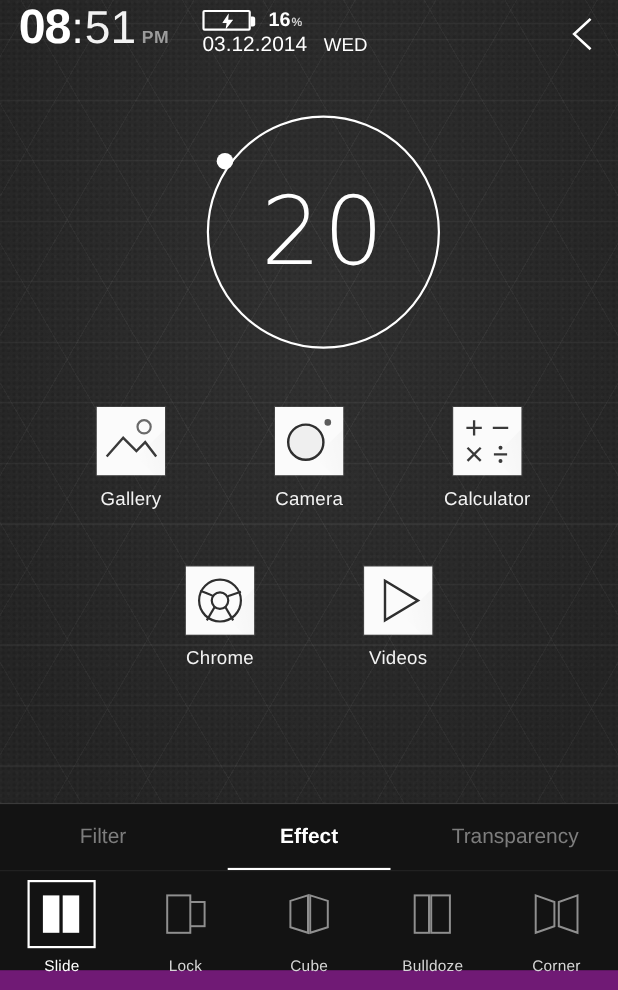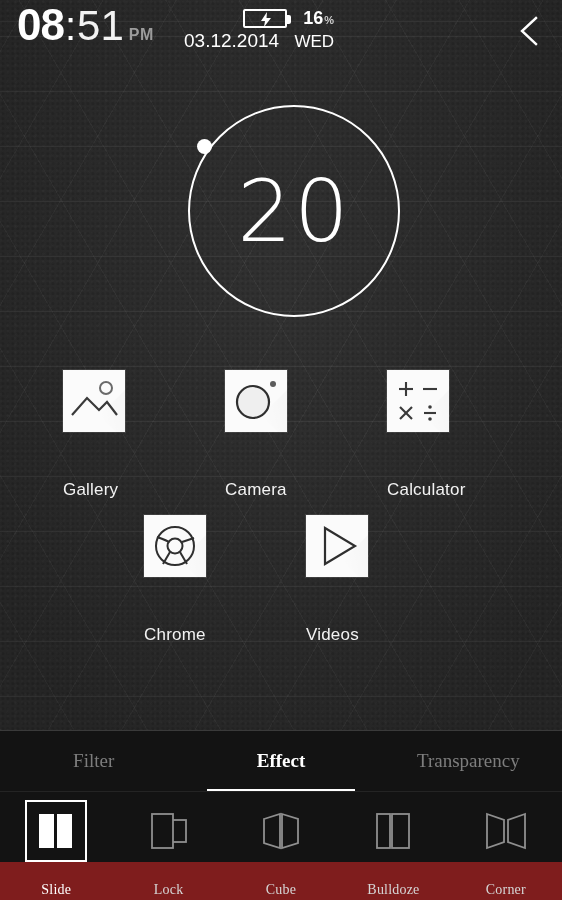--- a/index.html
+++ b/index.html
@@ -1,21 +1,21 @@
 <!DOCTYPE html>
 <html><head>
 <meta charset="utf-8">
 <style>
   html,body{margin:0;padding:0;background:#000;}
   body{
     width:562px;height:900px;overflow:hidden;
     font-family:"Liberation Sans","DejaVu Sans",sans-serif;
     -webkit-font-smoothing:antialiased;
   }
-  #screen{position:relative;width:562px;height:900px;overflow:hidden;background:#7f1d1d;}
+  #screen{position:relative;width:562px;height:900px;overflow:hidden;background:#701a75;}
 
   
   #wallpaper{
     position:absolute;left:0;top:0;width:562px;height:730px;
     background-color:#2d2d2d;
     background-image:
       repeating-linear-gradient(0deg,   rgba(255,255,255,.055) 0 1px, transparent 1px 55px),
       repeating-linear-gradient(60deg,  rgba(255,255,255,.045) 0 1px, transparent 1px 63.5px),
       repeating-linear-gradient(-60deg, rgba(255,255,255,.045) 0 1px, transparent 1px 63.5px);
     background-position:0 22px,0 0,0 0;
@@ -36,21 +36,21 @@
 
   
   #statusbar{position:absolute;left:0;top:0;width:562px;height:62px;}
   .clock{position:absolute;left:17px;top:3px;display:flex;align-items:baseline;color:#fff;}
   .clock .hh{font-size:44px;font-weight:bold;line-height:1;letter-spacing:-1px;}
   .clock .colon{font-size:40px;font-weight:300;line-height:1;margin:0 1px;}
   .clock .mm{font-size:42px;font-weight:300;line-height:1;color:#f2f2f2;letter-spacing:0px;}
   .clock .ampm{font-size:16px;font-weight:bold;color:#9c9c9c;margin-left:5px;letter-spacing:.5px;text-align:right;}
 
   .statusmid{position:absolute;left:184px;top:8px;color:#fff;}
-  .batt-row{display:flex;align-items:center;height:20px;justify-content:flex-end;}
+  .batt-row{display:flex;align-items:center;height:20px;}
   .batt{position:relative;width:44px;height:19px;border:2px solid #fff;border-radius:2px;box-sizing:border-box;}
   .batt:after{content:"";position:absolute;right:-6px;top:4px;width:4px;height:9px;background:#fff;border-radius:0 2px 2px 0;}
   .bolt{position:absolute;left:16px;top:1px;width:10px;height:15px;}
   .batt-pct{font-size:18px;font-weight:bold;margin-left:16px;letter-spacing:0px;}
   .batt-pct .pct{font-size:11px;color:#cfcfcf;font-weight:bold;margin-left:1px;}
   .date-row{margin-top:2px;font-size:19px;color:#fff;letter-spacing:0px;white-space:nowrap;}
   .date-row .dow{margin-left:10px;font-size:17px;}
 
   .backchev{position:absolute;right:20px;top:15px;width:26px;height:32px;}
 
@@ -60,45 +60,45 @@
   #ring .knob{position:absolute;left:9px;top:34px;width:15px;height:15px;background:#fff;border-radius:50%;}
   #ring .num{
     position:absolute;inset:0;display:flex;align-items:center;justify-content:center;
     color:#fff;font-size:86px;font-weight:300;line-height:1;letter-spacing:2px;
     font-family:"DejaVu Sans",sans-serif;
   }
 
   
   #apps{position:absolute;left:0;top:360;width:562px;}
   .app-row{position:absolute;left:0;width:562px;display:flex;justify-content:center;gap:50px;}
-  .app{width:112px;display:flex;flex-direction:column;align-items:flex-start;gap:36px;}
+  .app{width:112px;display:flex;flex-direction:column;align-items:center;}
   .app-icon{
     position:relative;width:62px;height:62px;background:#fbfbfb;overflow:hidden;
     box-shadow:0 0 0 1px rgba(255,255,255,.10);
   }
   .app-icon .shade{
     position:absolute;right:-14px;top:6px;width:56px;height:90px;
     background:linear-gradient(to bottom right, rgba(0,0,0,0) 0%, rgba(0,0,0,.075) 100%);
     transform:rotate(-45deg);transform-origin:top right;
   }
   .app-icon svg{position:absolute;left:0;top:0;}
   .app-label{margin-top:12px;color:#f3f3f3;font-size:17px;letter-spacing:.2px;white-space:nowrap;}
 
   
-  #sheet{position:absolute;left:0;top:730px;width:562px;height:132px;background:#131313;font-family:Liberation Serif, serif;}
+  #sheet{position:absolute;left:0;top:730px;width:562px;height:152px;background:#131313;}
   #sheet .topline{position:absolute;left:0;top:0;width:562px;height:1px;background:#3a3a3a;}
   #tabs{position:absolute;left:0;top:0;width:562px;height:61px;display:flex;}
   .tab{flex:1;display:flex;align-items:center;justify-content:center;font-size:19px;color:#7d7d7d;position:relative;}
   .tab.active{color:#fff;font-weight:bold;}
   .tab .ul{position:absolute;left:20px;right:20px;bottom:0;height:2px;background:#fff;display:none;}
   .tab.active .ul{display:block;}
   #tabsep{position:absolute;left:0;top:61px;width:562px;height:1px;background:#242424;}
 
   #effects{position:absolute;left:0;top:62px;width:562px;height:108px;display:flex;}
-  .eff{flex:1;display:flex;flex-direction:column;align-items:center;padding-top:8px;gap:12px;}
+  .eff{flex:1;display:flex;flex-direction:column;align-items:center;padding-top:8px;}
   .eff-box{width:62px;height:62px;display:flex;align-items:center;justify-content:center;box-sizing:border-box;}
   .eff.selected .eff-box{border:2px solid #fff;}
   .eff-label{margin-top:8px;font-size:14px;color:#d6d6d6;letter-spacing:.2px;}
   .eff.selected .eff-label{color:#fff;}
 </style>
 </head>
 <body>
 
 <div id="screen">
 

